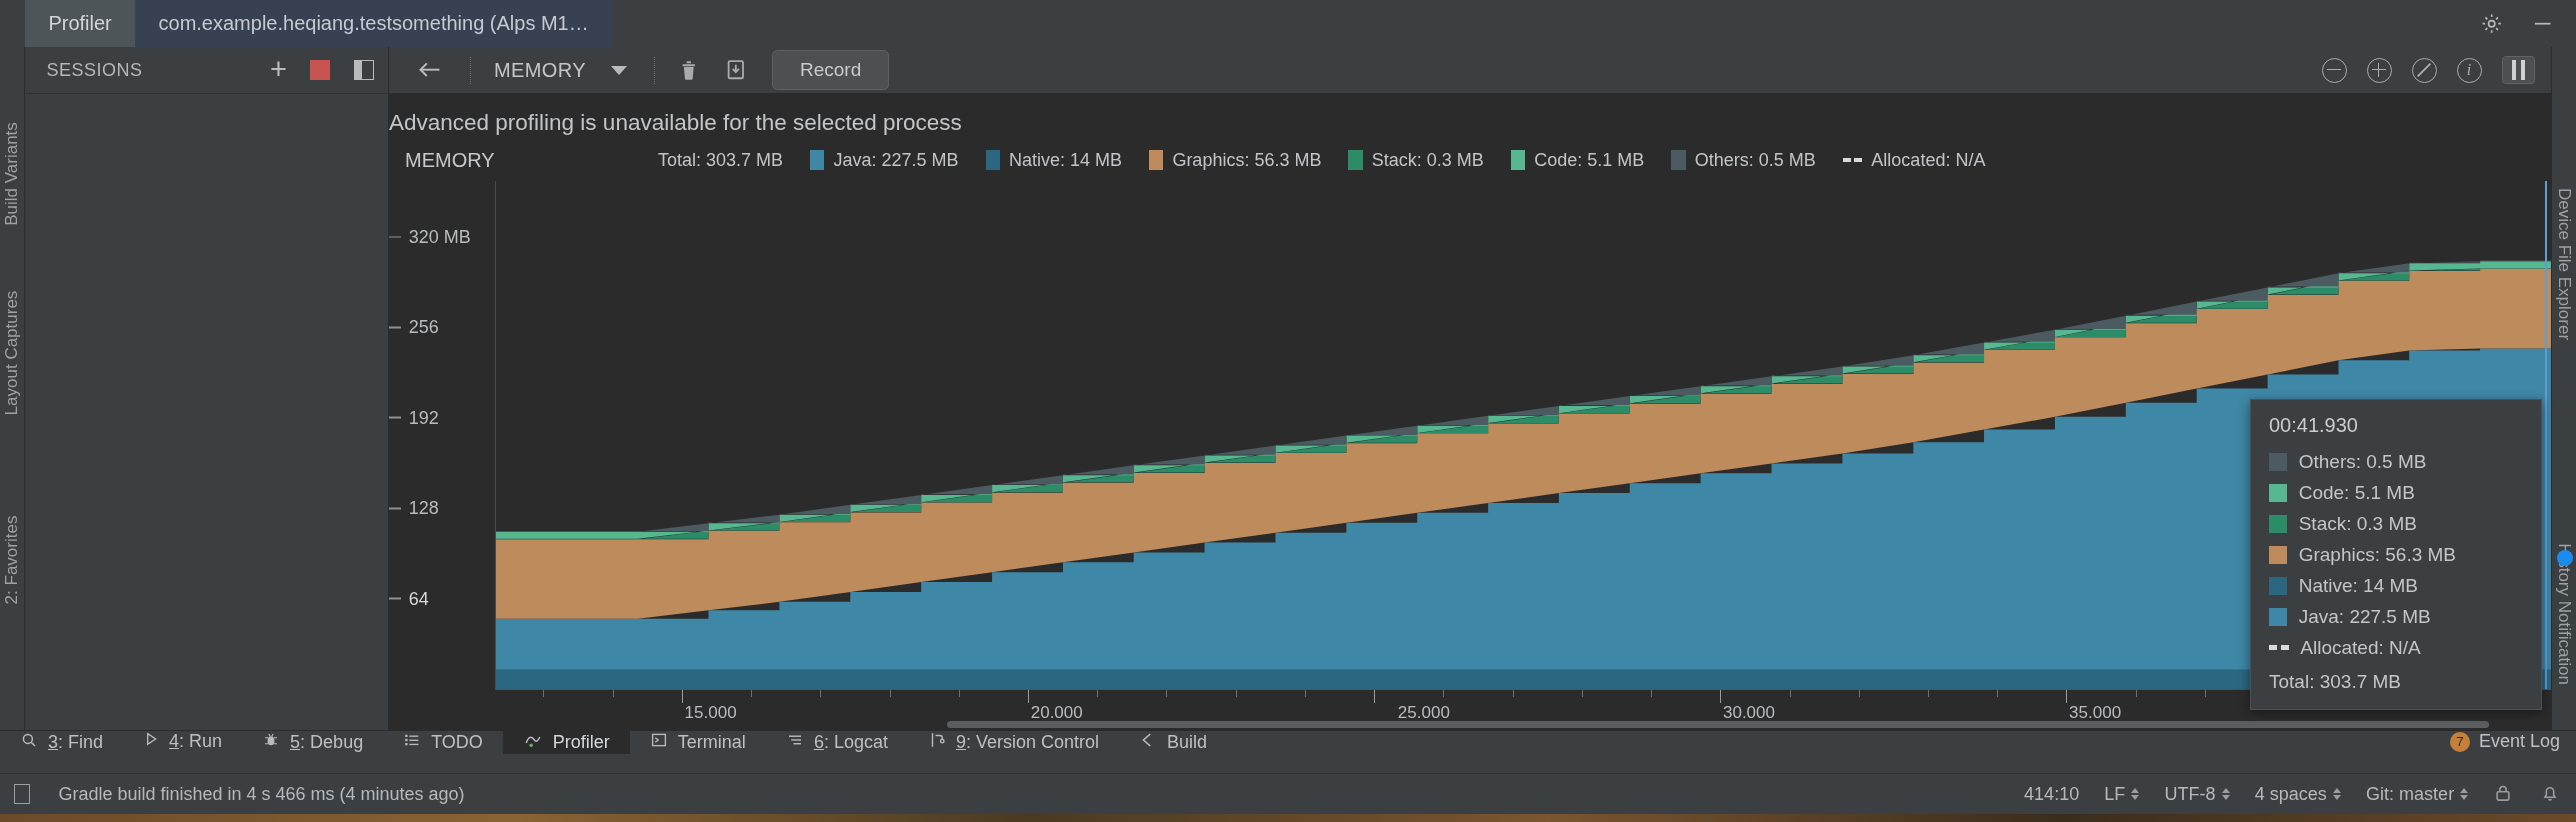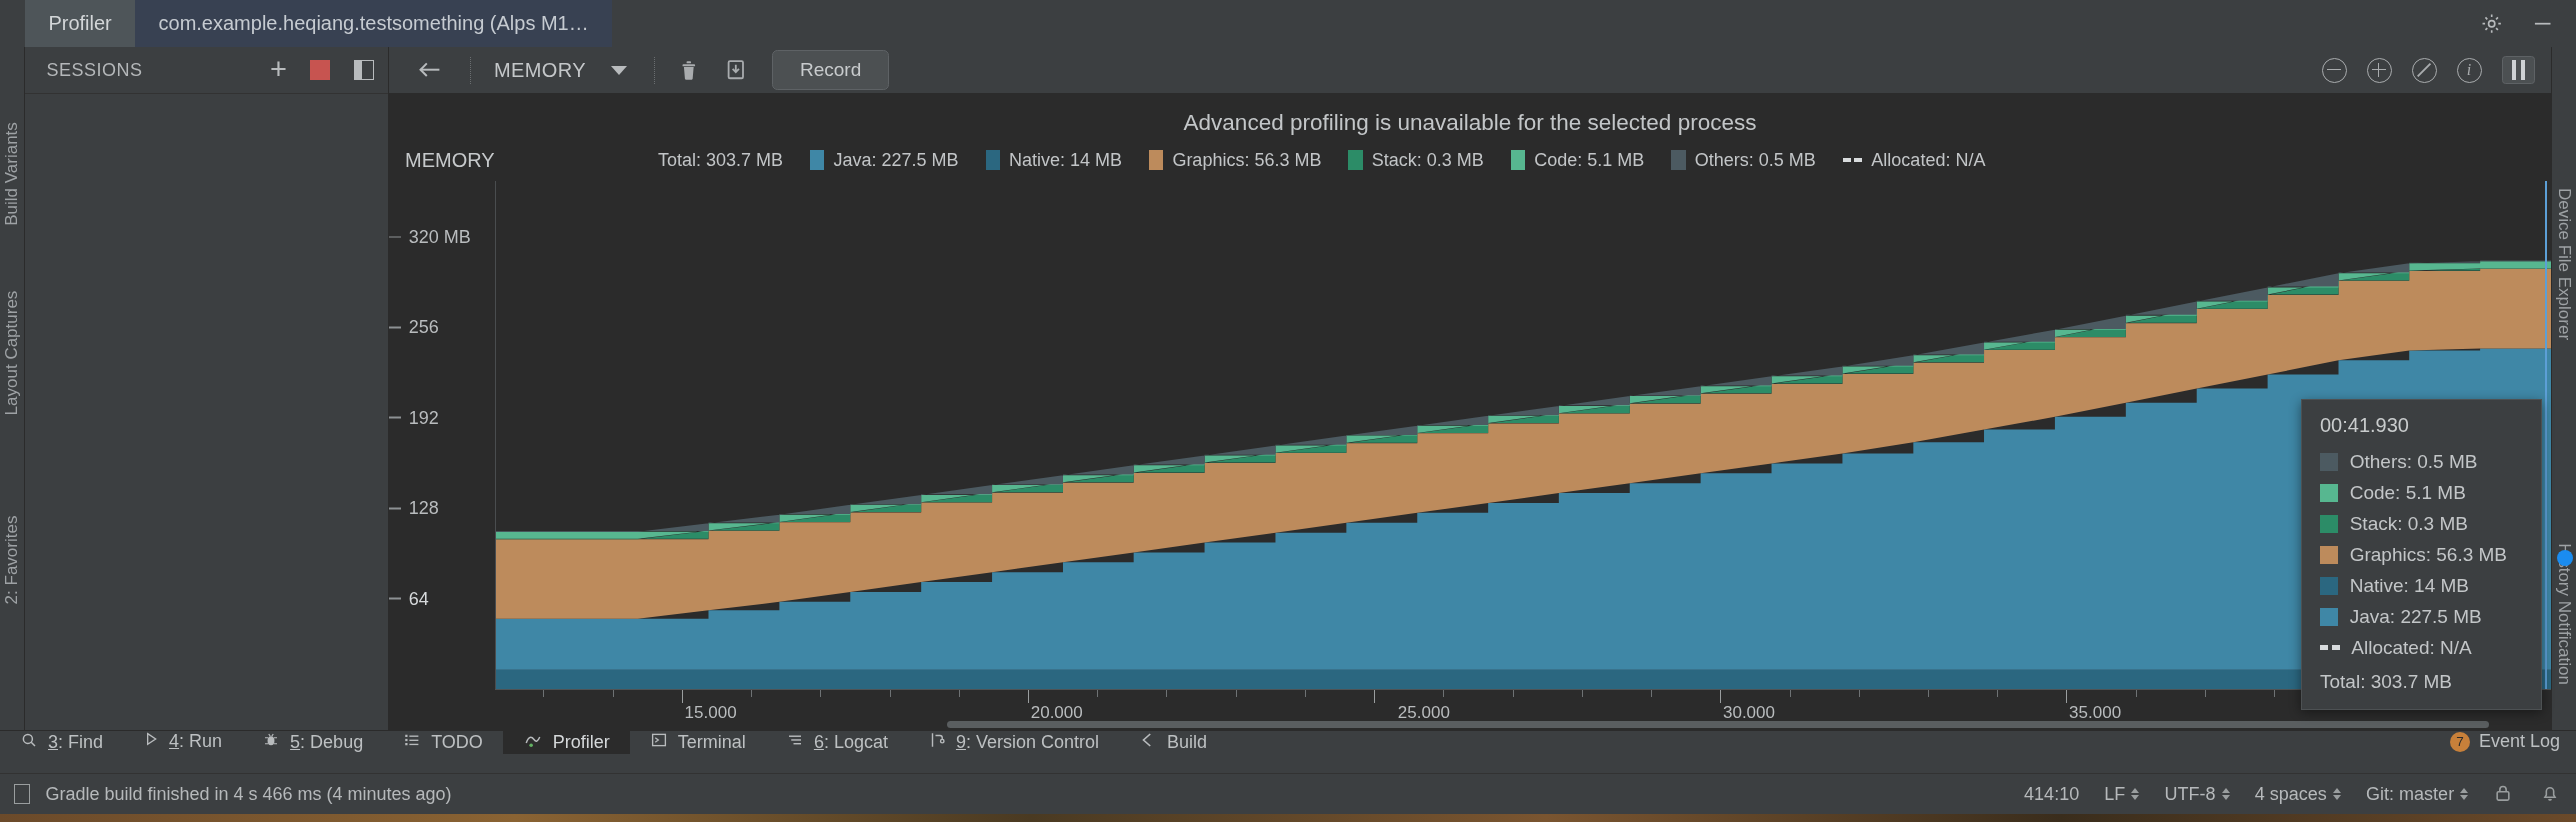--- a/index.html
+++ b/index.html
@@ -61,21 +61,21 @@
   .circ { width: 25px; height: 25px; border-radius: 50%; border: 1.8px solid #a9acae; position: relative; cursor: pointer; }
   .circ .h { position: absolute; left: 4.5px; right: 4.5px; top: 10px; height: 1.8px; background: #a9acae; }
   .circ .v { position: absolute; top: 4.5px; bottom: 4.5px; left: 10px; width: 1.8px; background: #a9acae; }
   .circ .sl { position: absolute; left: 2.7px; top: 10px; width: 18px; height: 1.8px; background: #a9acae; transform: rotate(-45deg); }
   .pause-ico { display: flex; gap: 4.5px; padding: 2.7px 9px; border: 0.9px solid #5e6265; background: #4c5052; border-radius: 3.6px; cursor: pointer; }
   .pause-ico i { display: block; width: 4.5px; height: 20px; background: #cfd2d4; }
   .info-ico { width: 25px; height: 25px; border-radius: 50%; border: 1.8px solid #a9acae; display: flex; align-items: center; justify-content: center;
               font-size: 16px; font-style: italic; color: #a9acae; cursor: pointer; font-family: "Liberation Serif", serif; }
 
   
-  .warn { background: #2b2b2b; text-align: center; padding: 16px 0 7.2px; flex: 0 0 auto; }
+  .warn { background: #2b2b2b; text-align: left; padding: 16px 0 7.2px; flex: 0 0 auto; }
   .warn-l1 { font-size: 22.5px; color: #c3c6c8; }
   .warn-l2 { font-size: 19px; color: #b2b5b7; margin-top: 10.8px; }
   .warn-l2 a { color: #589df6; text-decoration: none; cursor: pointer; }
 
   
   .chart-wrap { flex: 1; position: relative; min-height: 0; background: #2b2b2b; display: flex; flex-direction: column; }
   .legend-row { display: flex; align-items: center; padding: 5.4px 0 9px 0; position: relative; }
   .legend-mem { font-size: 20px; color: #c6c9cb; padding-left: 16px; width: 269px; }
   .legend-items { display: flex; align-items: center; gap: 27px; flex: 1; justify-content: flex-start; }
   .lg { display: flex; align-items: center; gap: 9px; font-size: 18px; color: #c2c5c7; white-space: nowrap; }
@@ -115,21 +115,21 @@
   .bottombar { height: 43px; flex: 0 0 43px; background: #3c3f41; display: flex; align-items: flex-start; border-top: 0.9px solid #2b2b2b; }
   .bb-item { display: flex; align-items: center; gap: 10px; padding: 0 20px; font-size: 18px; color: #bdc0c2; cursor: pointer; }
   .bb-item.sel { background: #2b2b2b; color: #d5d8da; }
   .bb-item u { text-decoration: underline; }
   .bb-right { margin-left: auto; display: flex; align-items: center; gap: 14.4px; padding-right: 16px; }
   .evt { display: flex; align-items: center; gap: 9px; font-size: 18px; color: #bdc0c2; cursor: pointer; }
   .evt-badge { width: 20px; height: 20px; border-radius: 50%; background: #c7803a; color: #2b2b2b; font-size: 13.5px;
                display: flex; align-items: center; justify-content: center; }
 
   .statusbar { height: 41px; flex: 0 0 41px; background: #3c3f41; display: flex; align-items: center; padding: 0 14.4px; border-top: 0.9px solid #323232; }
-  .sb-msg { display: flex; align-items: center; gap: 15px; font-size: 18px; color: #b6b9bb; }
+  .sb-msg { display: flex; align-items: center; gap: 28px; font-size: 18px; color: #b6b9bb; }
   .sb-book { width: 16px; height: 20px; border: 1.8px solid #9a9e9f; }
   .sb-right { margin-left: auto; display: flex; align-items: center; gap: 25px; font-size: 18px; color: #b6b9bb; }
   .sb-cell { display: flex; align-items: center; gap: 6.3px; cursor: pointer; }
   .updown { display: inline-flex; flex-direction: column; gap: 2.7px; }
   .updown b { display: block; width: 0; height: 0; border-left: 4.5px solid transparent; border-right: 4.5px solid transparent; }
   .updown b.u { border-bottom: 5.4px solid #9a9e9f; }
   .updown b.d { border-top: 5.4px solid #9a9e9f; }
   .sb-ico { width: 21.6px; height: 21.6px; cursor: pointer; }
 
   .filmstrip { height: 9px; flex: 0 0 9px; background: linear-gradient(90deg,#6b4a2a,#8a6333,#4a3a22,#7a5530,#3a2d1c,#6b4a2a); }
@@ -358,21 +358,21 @@
             <div class="xminor" style="left: 86.532%;"></div>
             <div class="xminor" style="left: 89.899%;"></div>
             <div class="xminor" style="left: 93.266%;"></div>
             <div class="xminor" style="left: 96.633%;"></div>
             <div class="xminor" style="left: 100%;"></div>
             <div class="hscroll">
               <i style="left:22%;right:3%"></i>
             </div>
           </div>
 
-        <div class="tooltip" id="tooltip" style="right: 9px; bottom: 20px; width: 241px;">
+        <div class="tooltip" id="tooltip" style="right: 9px; bottom: 20px; width: 292px;">
           <div class="tt-time">00:41.930</div>
           <div id="tt-rows">
               <div class="tt-row">
                 <span class="tt-sw" style="background:#4c5a61"></span>
                 <span>Others: 0.5 MB</span>
               </div>
               <div class="tt-row">
                 <span class="tt-sw" style="background:#57b790"></span>
                 <span>Code: 5.1 MB</span>
               </div>

